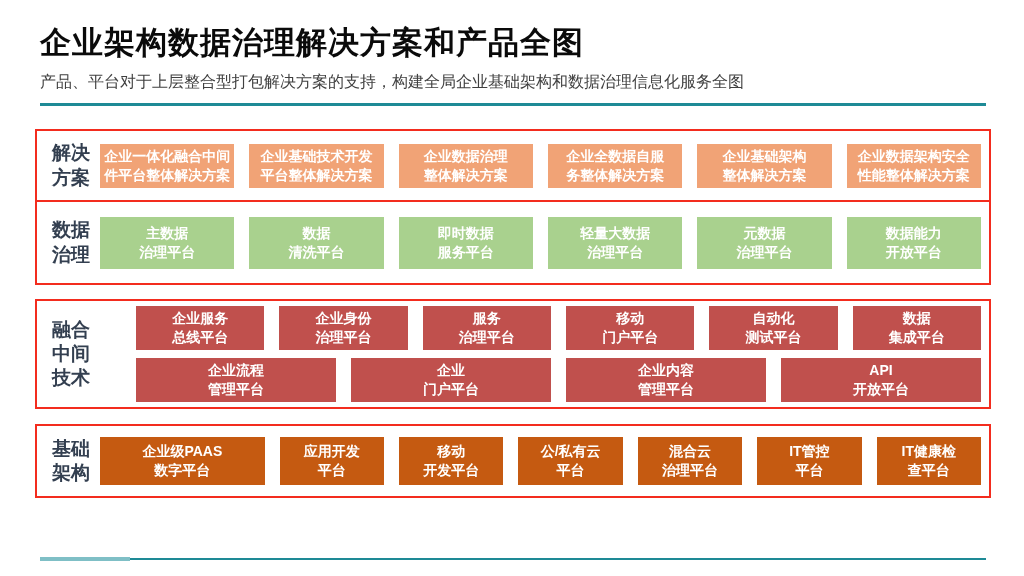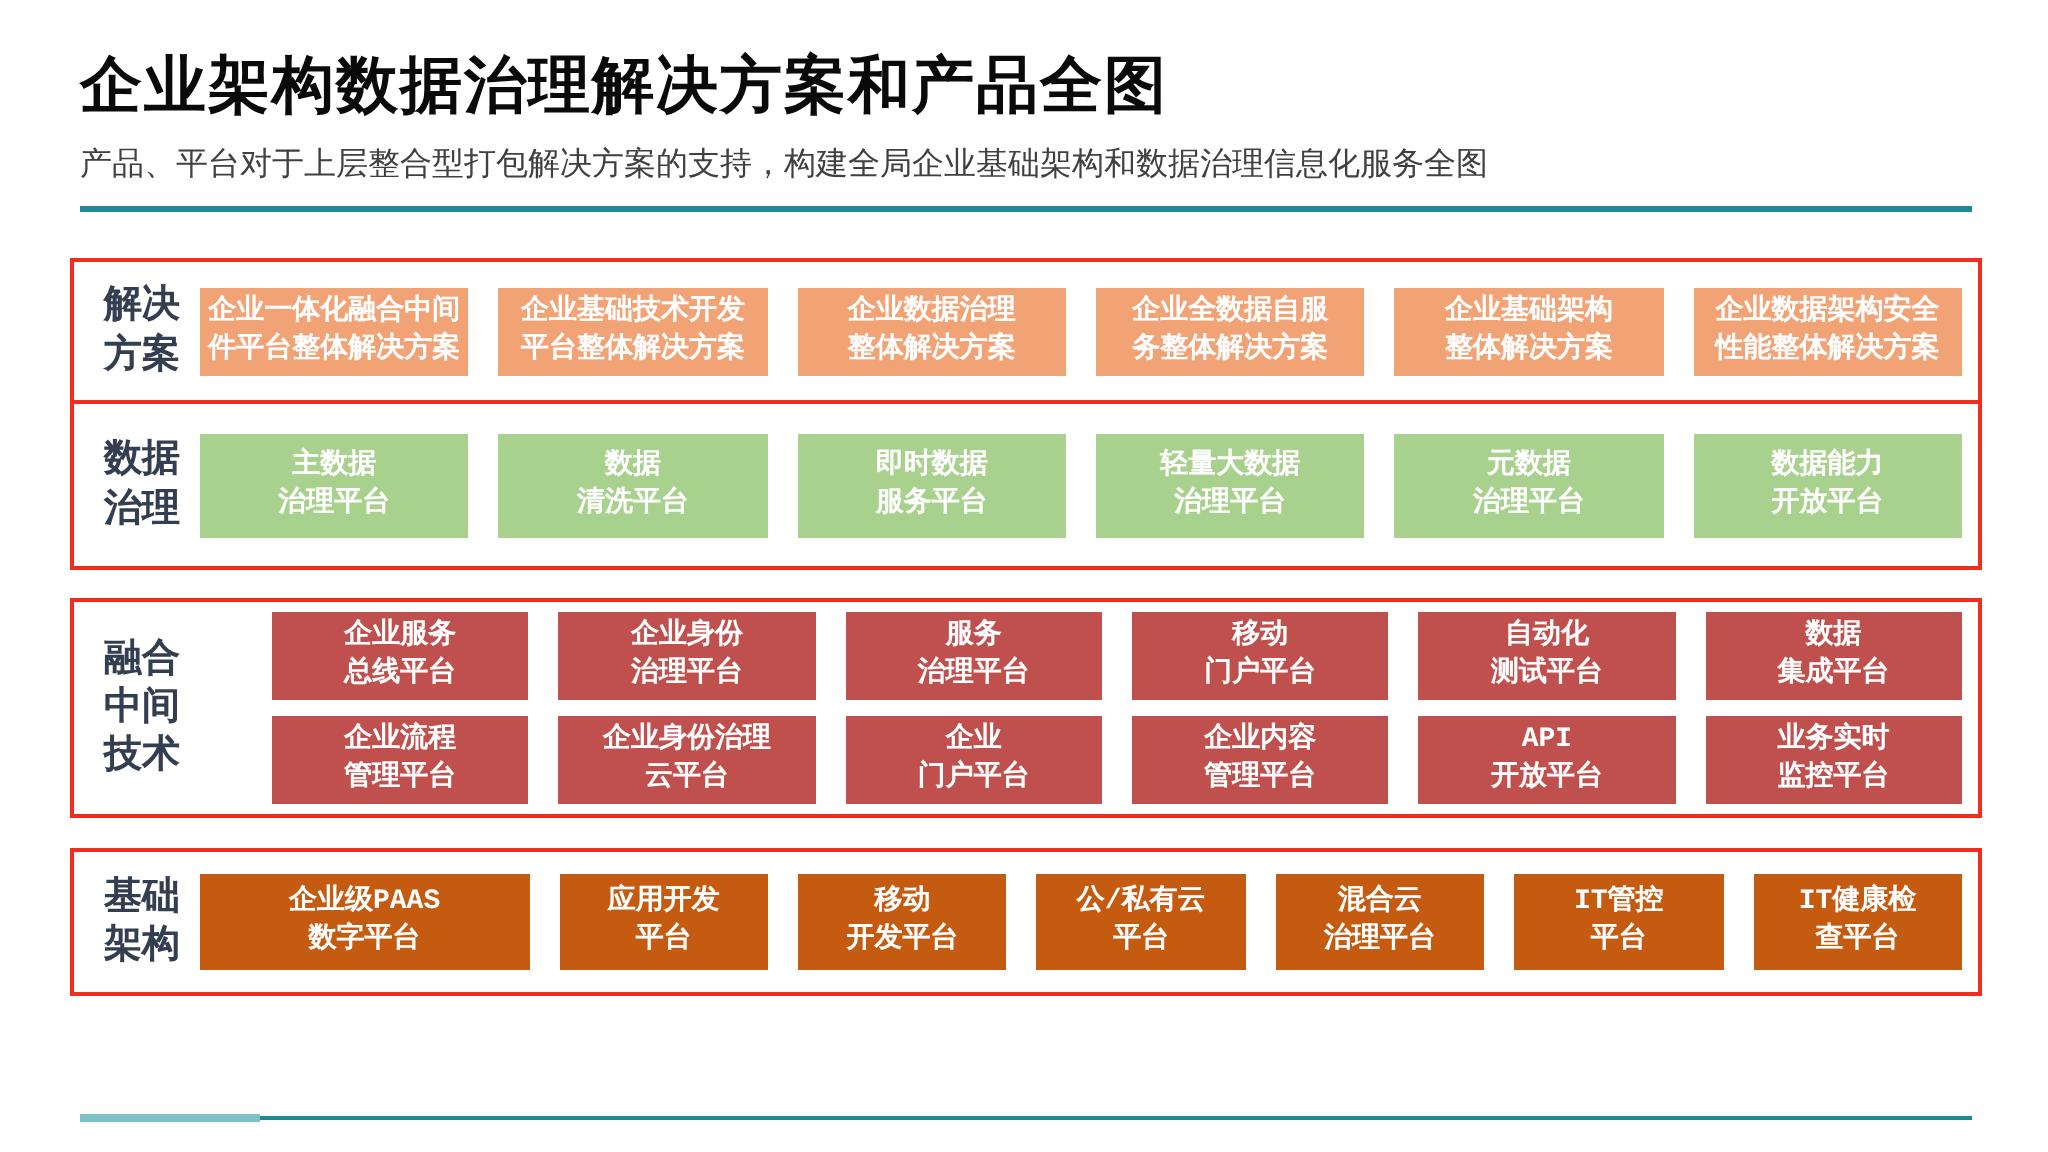--- a/index.html
+++ b/index.html
@@ -1,20 +1,20 @@
 <!DOCTYPE html>
 <html><head>
 <meta charset="utf-8">
 <style>
   html,body{margin:0;padding:0;background:#e8e8e8;}
   .slide{
     position:relative;
     width:1024px;height:576px;
     background:#ffffff;
-    font-family:Liberation Mono, monospace;
+    font-family:Liberation Sans, sans-serif;
     overflow:hidden;
     margin:0 auto;
   }
   .page-title{
     position:absolute;left:40px;top:22px;
     font-size:31px;font-weight:bold;color:#0a0a0a;
     letter-spacing:1px;white-space:nowrap;
   }
   .page-subtitle{
     position:absolute;left:40px;top:72px;
@@ -130,30 +130,26 @@
         <div class="box">移动
 门户平台</div>
         <div class="box">自动化
 测试平台</div>
         <div class="box">数据
 集成平台</div>
       </div>
       <div class="boxes">
         <div class="box">企业流程
 管理平台</div>
-        <div class="box">企业身份治理
-云平台</div>
         <div class="box">企业
 门户平台</div>
         <div class="box">企业内容
 管理平台</div>
         <div class="box">API
 开放平台</div>
-        <div class="box">业务实时
-监控平台</div>
       </div>
     </div>
   </div>
 
   <div class="band band-infra">
     <div class="band-label">基础
 架构</div>
     <div class="boxes">
       <div class="box wide">企业级PAAS
 数字平台</div>

